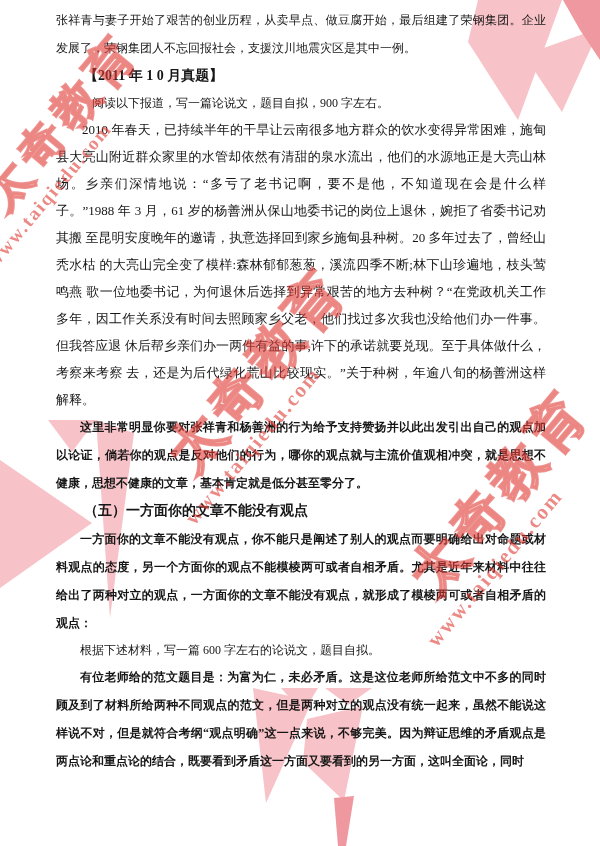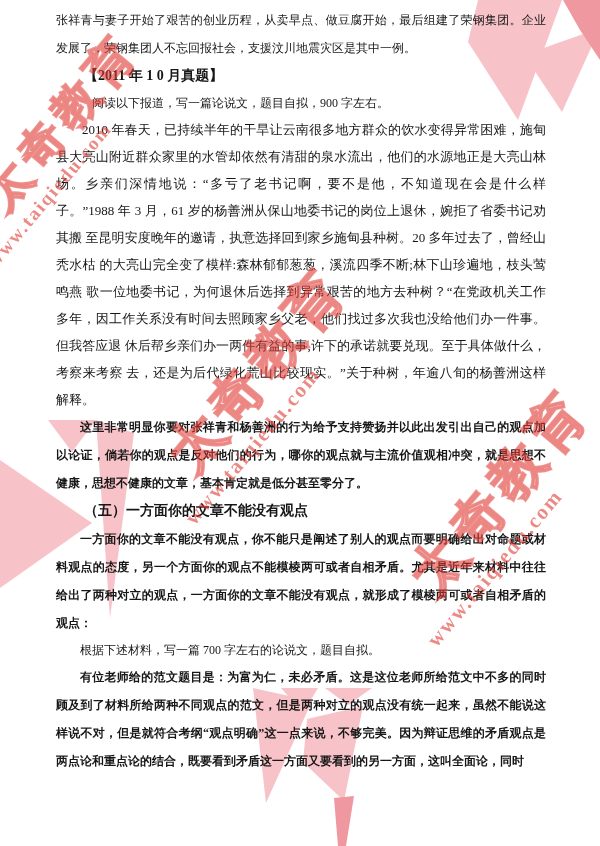--- a/index.html
+++ b/index.html
@@ -90,15 +90,15 @@
 </div>
 
 <div class="content">
   <p class="body-p">张祥青与妻子开始了艰苦的创业历程，从卖早点、做豆腐开始，最后组建了荣钢集团。企业发展了，荣钢集团人不忘回报社会，支援汶川地震灾区是其中一例。</p>
   <p class="head ind2">【2011 年 1 0 月真题】</p>
   <p class="small-p ind3">阅读以下报道，写一篇论说文，题目自拟，900 字左右。</p>
   <p class="material ind2">2010 年春天，已持续半年的干旱让云南很多地方群众的饮水变得异常困难，施甸县大亮山附近群众家里的水管却依然有清甜的泉水流出，他们的水源地正是大亮山林场。乡亲们深情地说：“多亏了老书记啊，要不是他，不知道现在会是什么样子。”1988 年 3 月，61 岁的杨善洲从保山地委书记的岗位上退休，婉拒了省委书记劝其搬 至昆明安度晚年的邀请，执意选择回到家乡施甸县种树。20 多年过去了，曾经山秃水枯 的大亮山完全变了模样:森林郁郁葱葱，溪流四季不断;林下山珍遍地，枝头莺鸣燕 歌一位地委书记，为何退休后选择到异常艰苦的地方去种树？“在党政机关工作多年，因工作关系没有时间去照顾家乡父老，他们找过多次我也没给他们办一件事。但我答应退 休后帮乡亲们办一两件有益的事,许下的承诺就要兑现。至于具体做什么，考察来考察 去，还是为后代绿化荒山比较现实。”关于种树，年逾八旬的杨善洲这样解释。</p>
   <p class="body-p bold ind2 mt6">这里非常明显你要对张祥青和杨善洲的行为给予支持赞扬并以此出发引出自己的观点加以论证，倘若你的观点是反对他们的行为，哪你的观点就与主流价值观相冲突，就是思想不健康，思想不健康的文章，基本肯定就是低分甚至零分了。</p>
   <p class="head ind2 mt20">（五）一方面你的文章不能没有观点</p>
   <p class="body-p bold ind2">一方面你的文章不能没有观点，你不能只是阐述了别人的观点而要明确给出对命题或材料观点的态度，另一个方面你的观点不能模棱两可或者自相矛盾。尤其是近年来材料中往往给出了两种对立的观点，一方面你的文章不能没有观点，就形成了模棱两可或者自相矛盾的观点：</p>
-  <p class="small-p ind2">根据下述材料，写一篇 700 字左右的论说文，题目自拟。</p>
+  <p class="small-p ind2">根据下述材料，写一篇 600 字左右的论说文，题目自拟。</p>
   <p class="body-p bold ind2">有位老师给的范文题目是：为富为仁，未必矛盾。这是这位老师所给范文中不多的同时顾及到了材料所给两种不同观点的范文，但是两种对立的观点没有统一起来，虽然不能说这样说不对，但是就符合考纲“观点明确”这一点来说，不够完美。因为辩证思维的矛盾观点是两点论和重点论的结合，既要看到矛盾这一方面又要看到的另一方面，这叫全面论，同时</p>
 </div>
 
 </body></html>

